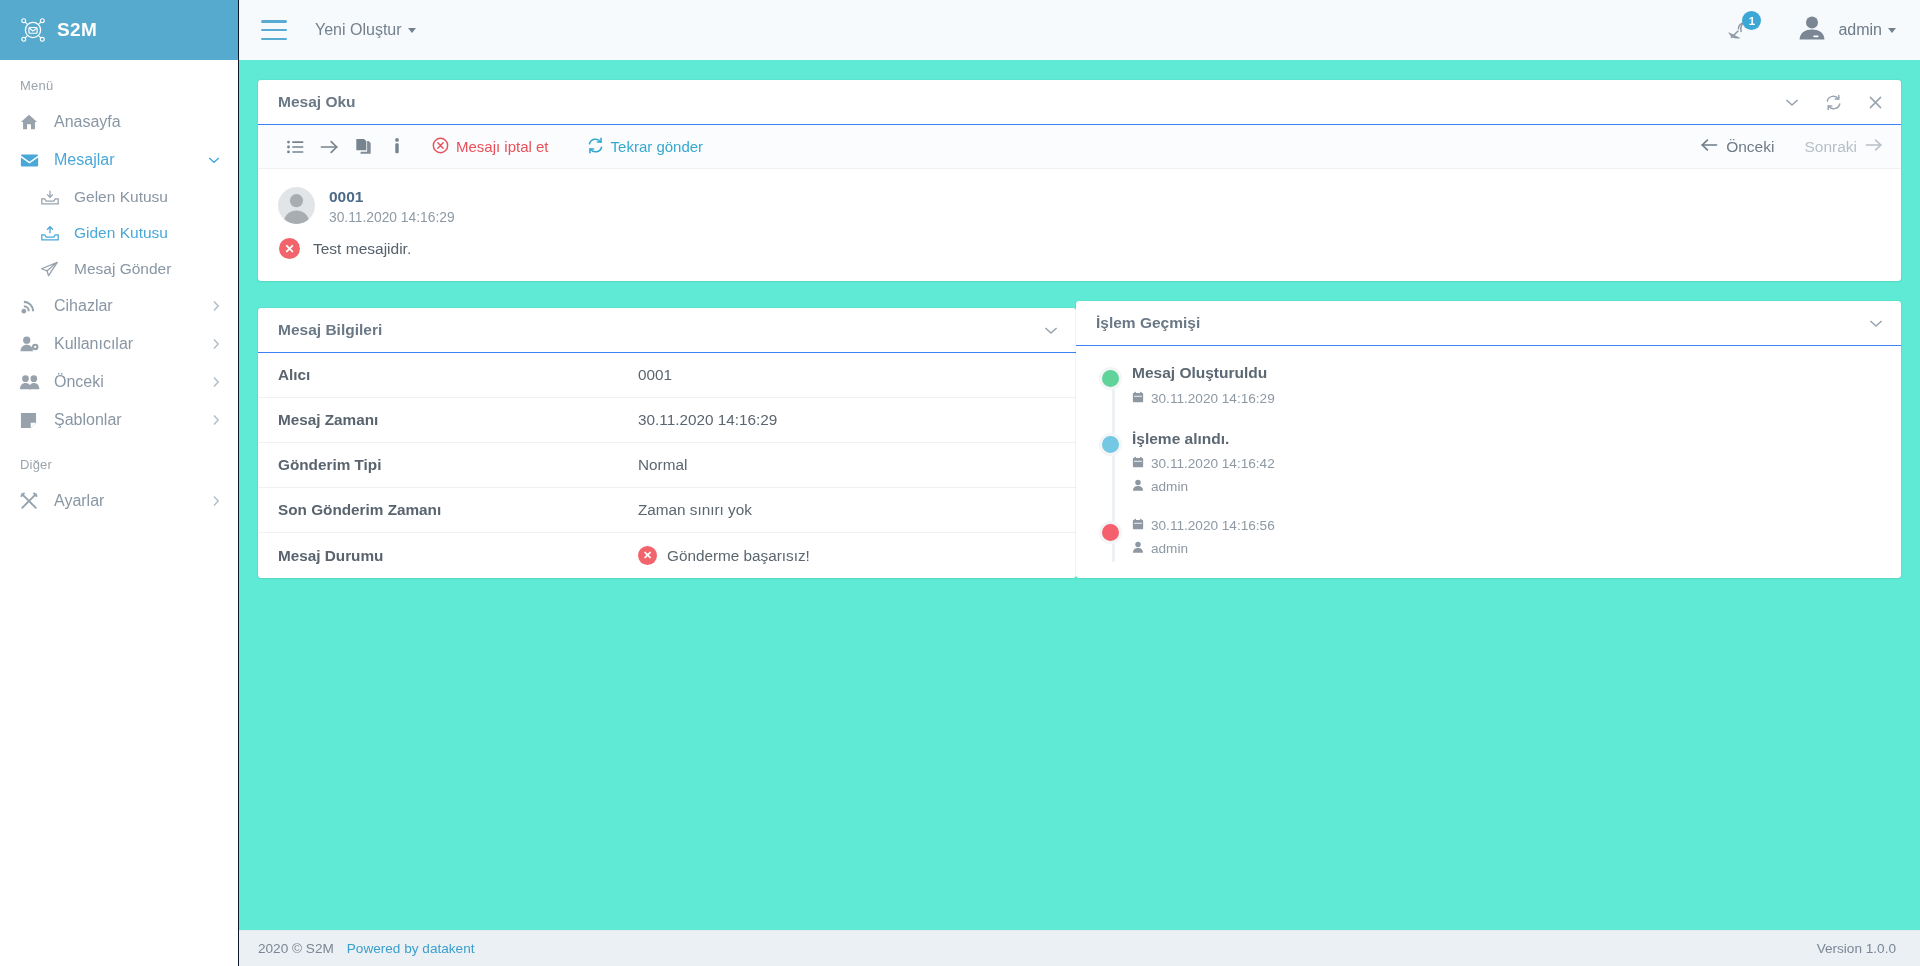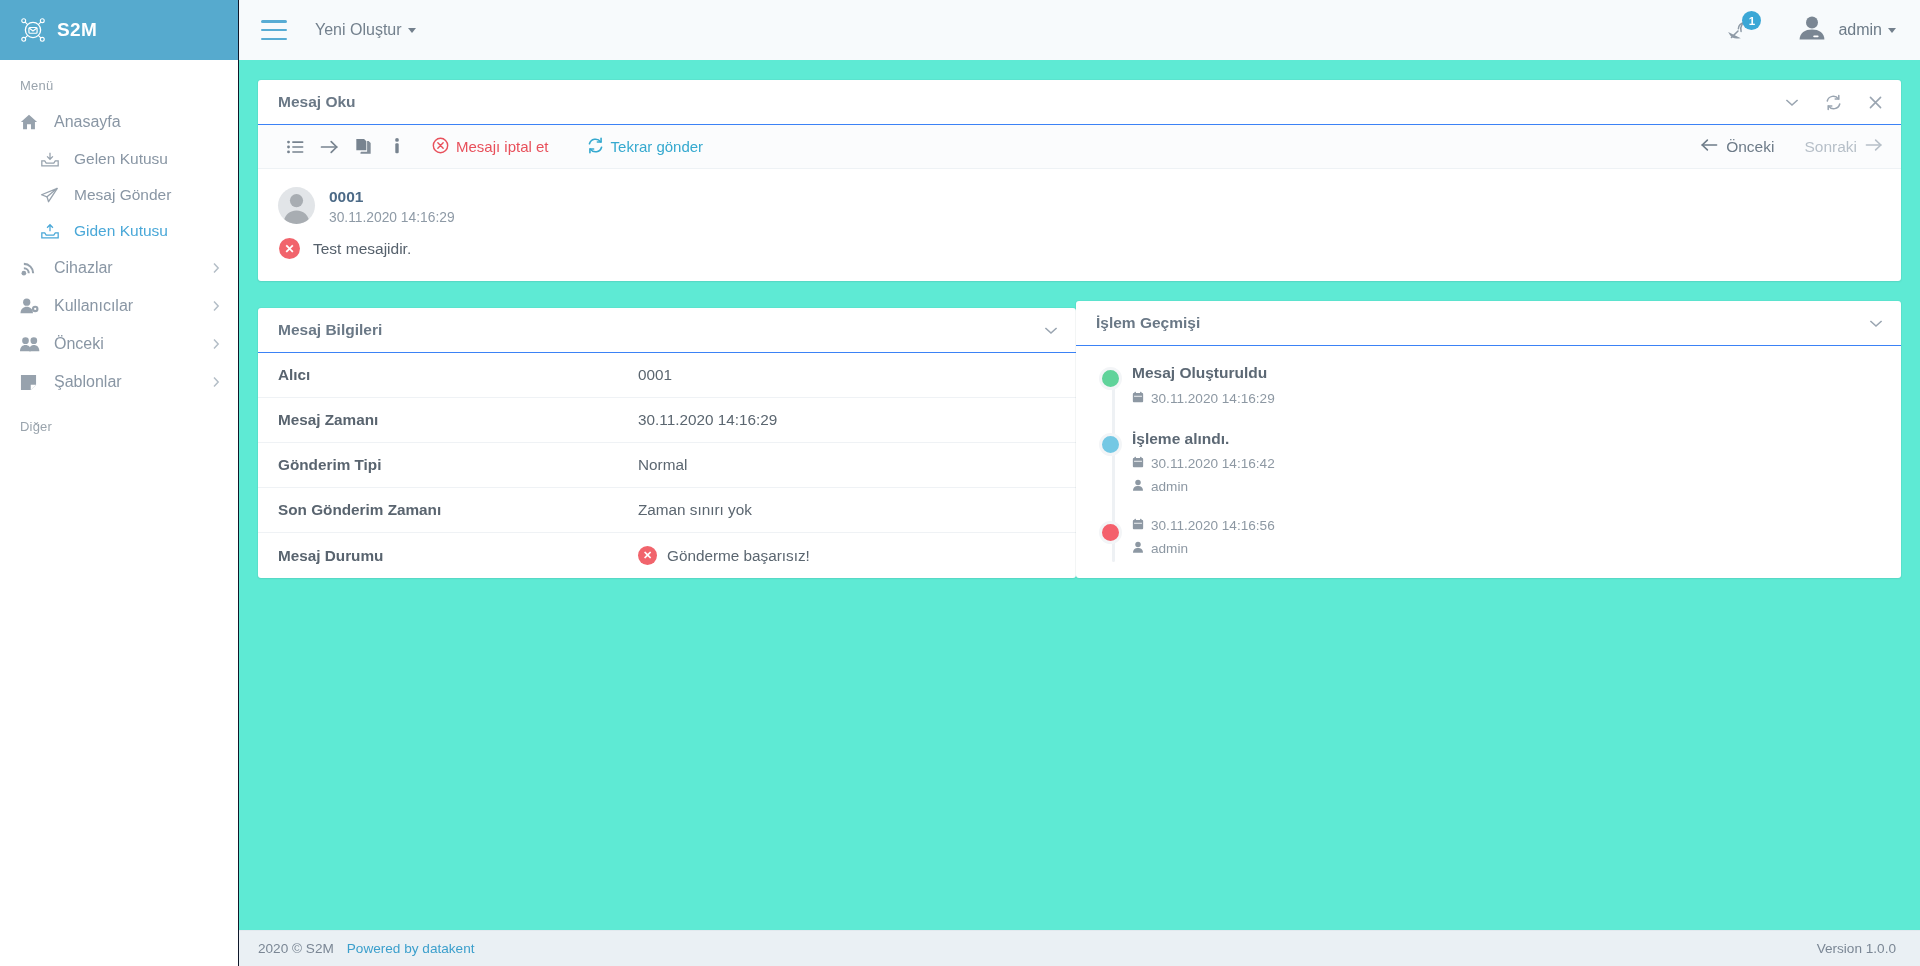--- a/index.html
+++ b/index.html
@@ -203,49 +203,62 @@
 
   <div class="nav-item">
     <span class="ni-icon">
       <svg viewBox="0 0 20 20" width="18" height="18" fill="#97a2ad">
           <path d="M10 2 L19 10 L16.6 10 L16.6 18 L12.2 18 L12.2 12.6 L7.8 12.6 L7.8 18 L3.4 18 L3.4 10 L1 10 Z"></path>
         </svg>
     </span>
     <span class="ni-label">Anasayfa</span>
   </div>
 
+  <div class="nav-item active">
+    <span class="ni-icon">
+      <svg viewBox="0 0 22 16" width="19" height="15" fill="#4aa8d8">
+          <path d="M1 2.3 A1.3 1.3 0 0 1 2.3 1 H19.7 A1.3 1.3 0 0 1 21 2.3 L11 9.4 Z M1 4.5 L11 11.6 L21 4.5 V13.7 A1.3 1.3 0 0 1 19.7 15 H2.3 A1.3 1.3 0 0 1 1 13.7 Z"></path>
+        </svg>
+    </span>
+    <span class="ni-label">Mesajlar</span>
+    <span class="ni-caret">
+      <svg viewBox="0 0 12 8" width="12" height="8" fill="none" stroke="#4aa8d8" stroke-width="1.5">
+          <path d="M1.2 2 L6 6.2 L10.8 2"></path>
+        </svg>
+    </span>
+  </div>
 
   <div class="nav-sub">
     <span class="ns-icon">
       <svg viewBox="0 0 22 18" width="20" height="17" fill="none" stroke="#97a2ad" stroke-width="1.4">
         <path d="M2 10.6 L5.2 10.6 L6.8 13 L15.2 13 L16.8 10.6 L20 10.6 L20 16 L2 16 Z"></path>
         <path d="M11 1.5 L11 8.6 M7.8 5.6 L11 8.8 L14.2 5.6"></path>
       </svg>
     </span>
     <span class="ns-label">Gelen Kutusu</span>
   </div>
 
+  <div class="nav-sub active">
+    <span class="ns-icon">
+      <svg viewBox="0 0 22 18" width="20" height="17" fill="none" stroke="#4aa8d8" stroke-width="1.4">
+        <path d="M2 10.6 L5.2 10.6 L6.8 13 L15.2 13 L16.8 10.6 L20 10.6 L20 16 L2 16 Z"></path>
+        <path d="M11 8.8 L11 1.7 M7.8 4.9 L11 1.6 L14.2 4.9"></path>
+      </svg>
+    </span>
+    <span class="ns-label">Giden Kutusu</span>
+  </div>
+
   <div class="nav-sub">
     <span class="ns-icon">
       <svg viewBox="0 0 20 18" width="19" height="17" fill="none" stroke="#97a2ad" stroke-width="1.4" stroke-linejoin="round">
         <path d="M18.2 1.4 L1.6 8.2 L7.4 10.4 L18.2 1.4 Z"></path>
         <path d="M7.4 10.4 L9 15.6 L18.2 1.4"></path>
       </svg>
     </span>
     <span class="ns-label">Mesaj Gönder</span>
-  </div>
-
-  <div class="nav-sub active">
-    <span class="ns-icon">
-      <svg viewBox="0 0 22 18" width="20" height="17" fill="none" stroke="#4aa8d8" stroke-width="1.4">
-        <path d="M2 10.6 L5.2 10.6 L6.8 13 L15.2 13 L16.8 10.6 L20 10.6 L20 16 L2 16 Z"></path>
-        <path d="M11 8.8 L11 1.7 M7.8 4.9 L11 1.6 L14.2 4.9"></path>
-      </svg>
-    </span>
-    <span class="ns-label">Giden Kutusu</span>
   </div>
 
   <div class="nav-item">
     <span class="ni-icon">
       <svg viewBox="0 0 20 20" width="18" height="18" fill="#97a2ad">
         <circle cx="4.3" cy="15.7" r="2.6"></circle>
         <path d="M4.3 9.2 A6.6 6.6 0 0 1 10.9 15.8 L8.6 15.8 A4.3 4.3 0 0 0 4.3 11.5 Z"></path>
         <path d="M4.3 4.3 A11.5 11.5 0 0 1 15.8 15.8 L13.5 15.8 A9.2 9.2 0 0 0 4.3 6.6 Z"></path>
       </svg>
     </span>
@@ -301,20 +314,38 @@
     <span class="ni-label">Şablonlar</span>
     <span class="ni-caret">
       <svg viewBox="0 0 8 12" width="8" height="12" fill="none" stroke="#b4bec7" stroke-width="1.5">
           <path d="M2 1.4 L6.2 6 L2 10.6"></path>
         </svg>
     </span>
   </div>
 
   <div class="nav-section-label">Diğer</div>
 
+  <div class="nav-item">
+    <span class="ni-icon">
+      <svg viewBox="0 0 20 20" width="18" height="18" fill="none" stroke="#97a2ad" stroke-width="2.1" stroke-linecap="round">
+        <path d="M2.3 2.3 L12.6 12.6"></path>
+        <path d="M1.6 4.4 L4.4 1.6"></path>
+        <path d="M17.7 2.3 L7.4 12.6"></path>
+        <path d="M18.4 4.4 L15.6 1.6"></path>
+        <path d="M12.6 12.6 L17.6 17.6"></path>
+        <path d="M7.4 12.6 L2.4 17.6"></path>
+      </svg>
+    </span>
+    <span class="ni-label">Ayarlar</span>
+    <span class="ni-caret">
+      <svg viewBox="0 0 8 12" width="8" height="12" fill="none" stroke="#b4bec7" stroke-width="1.5">
+          <path d="M2 1.4 L6.2 6 L2 10.6"></path>
+        </svg>
+    </span>
+  </div>
 </aside>
 
 <div id="main">
 
   <header id="topbar">
     <div class="hamburger">
       <span></span>
         <span></span>
         <span></span>
     </div>

